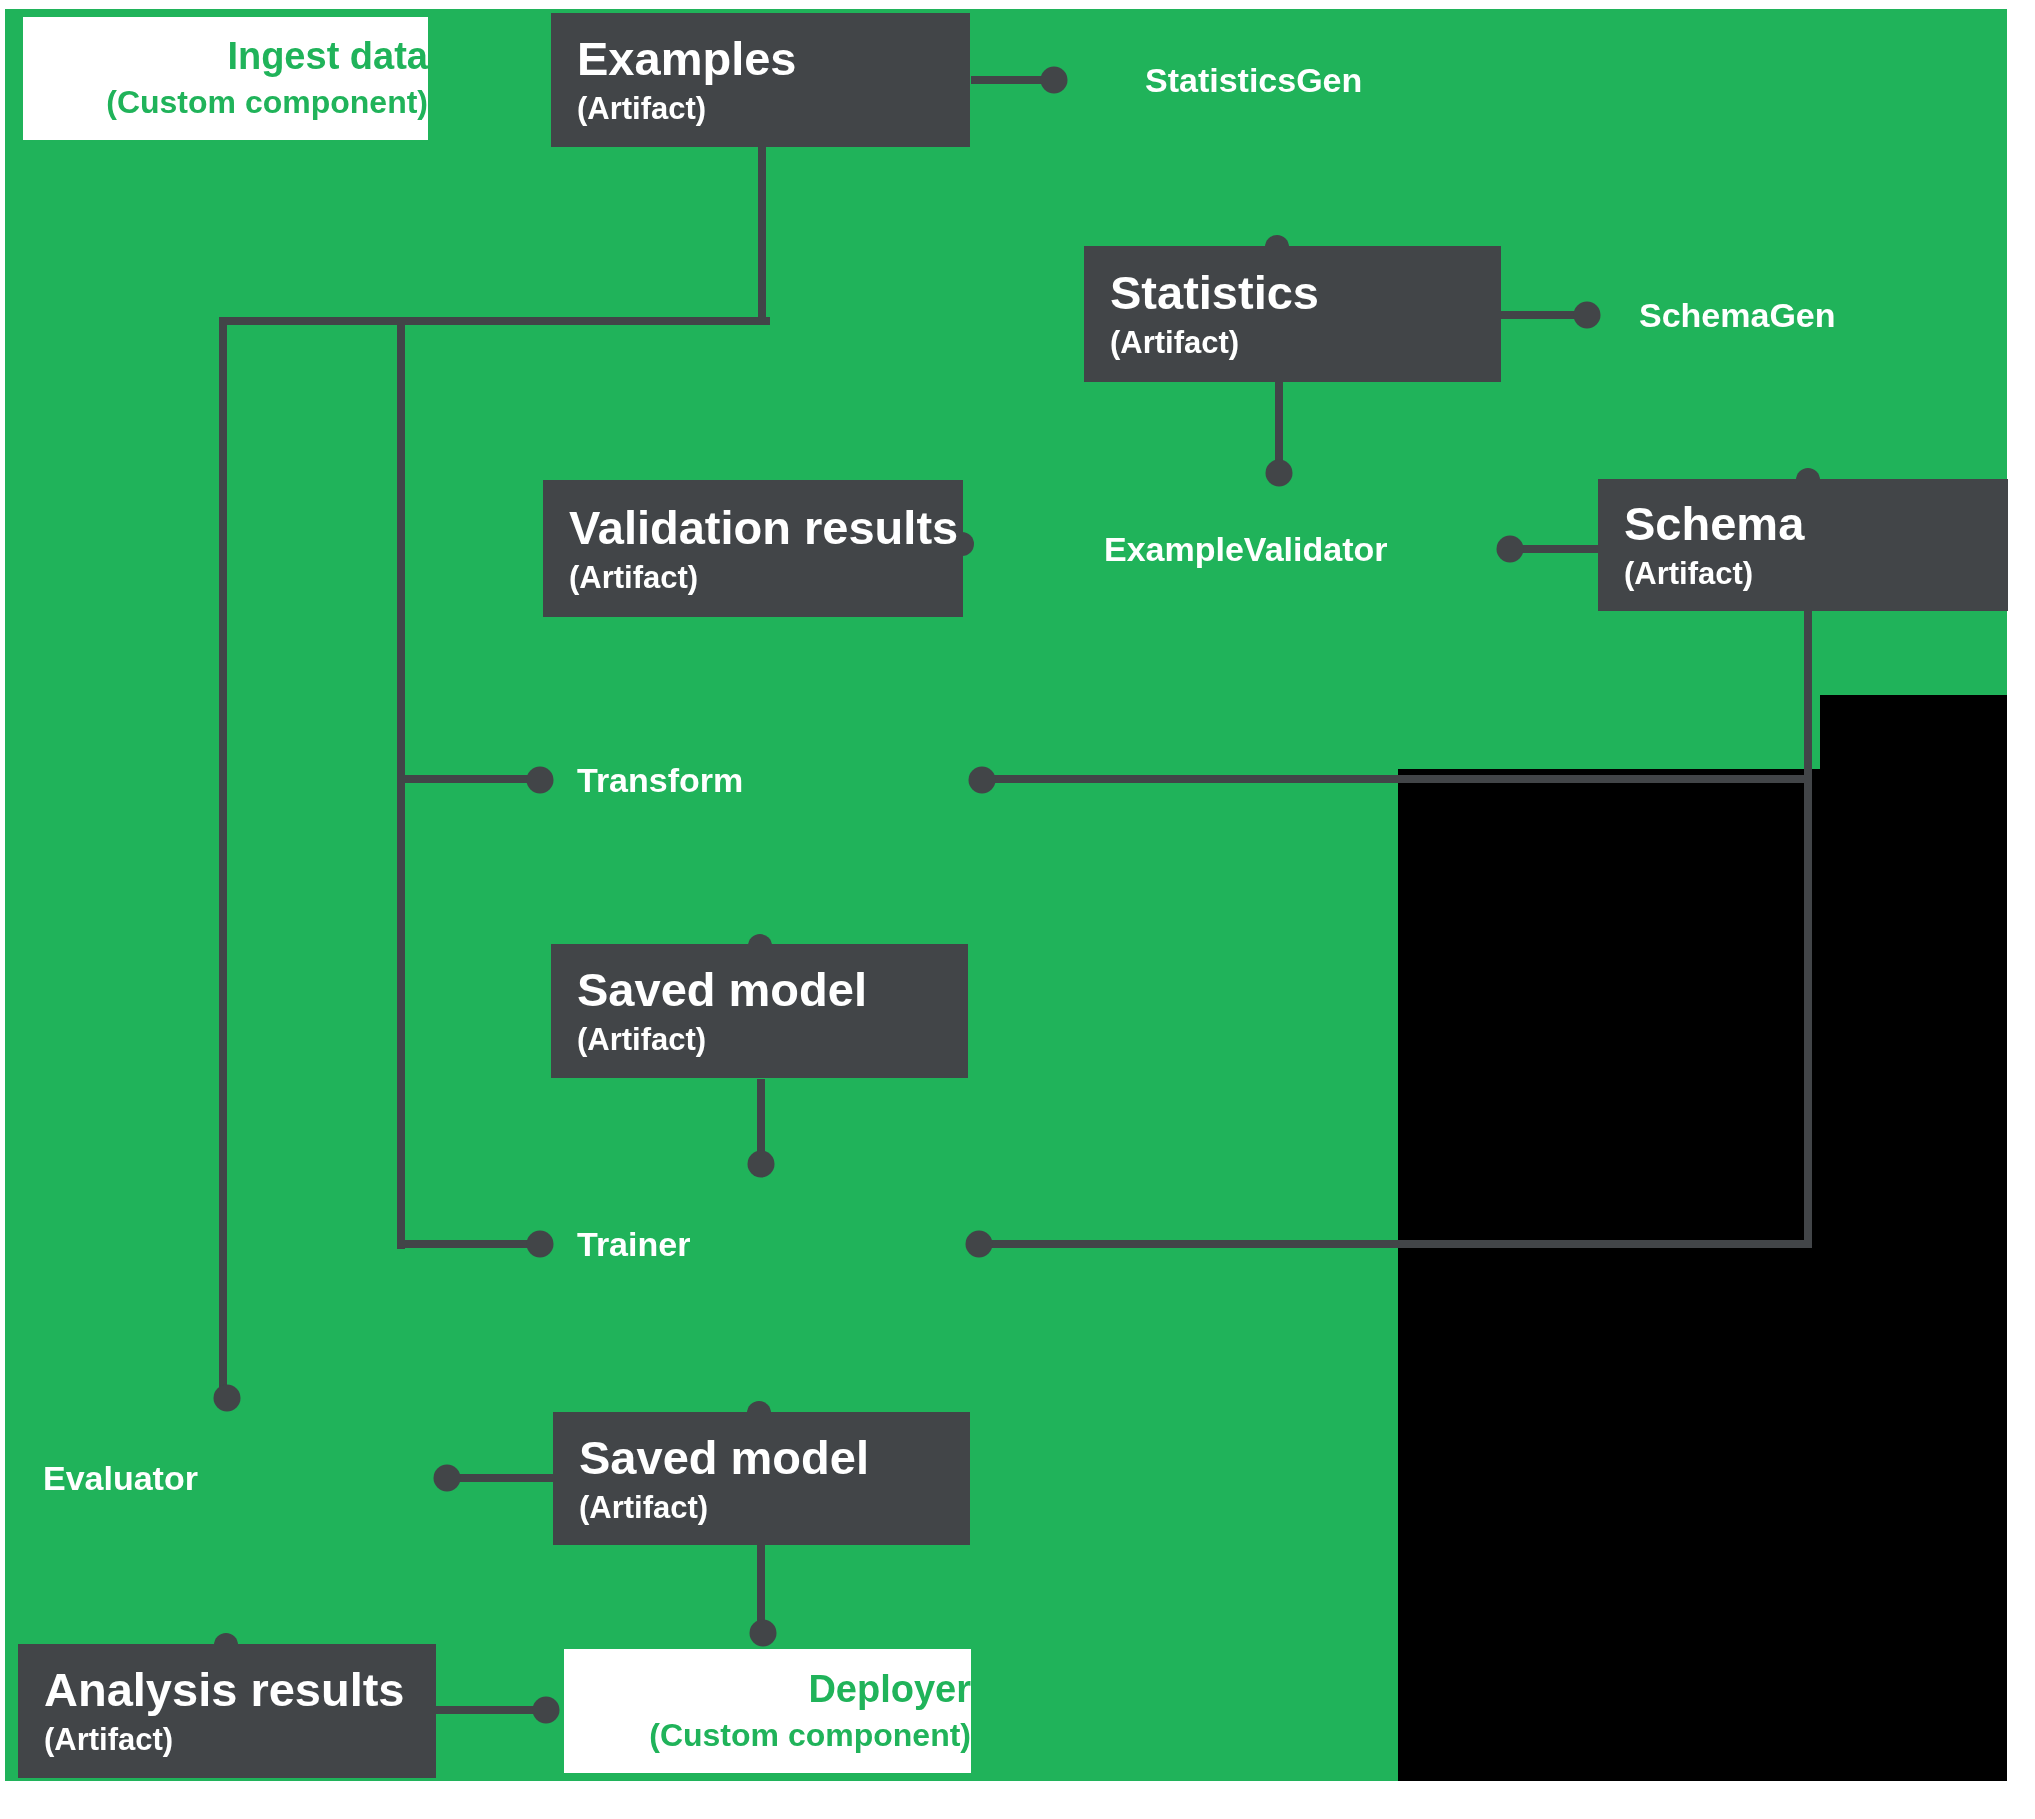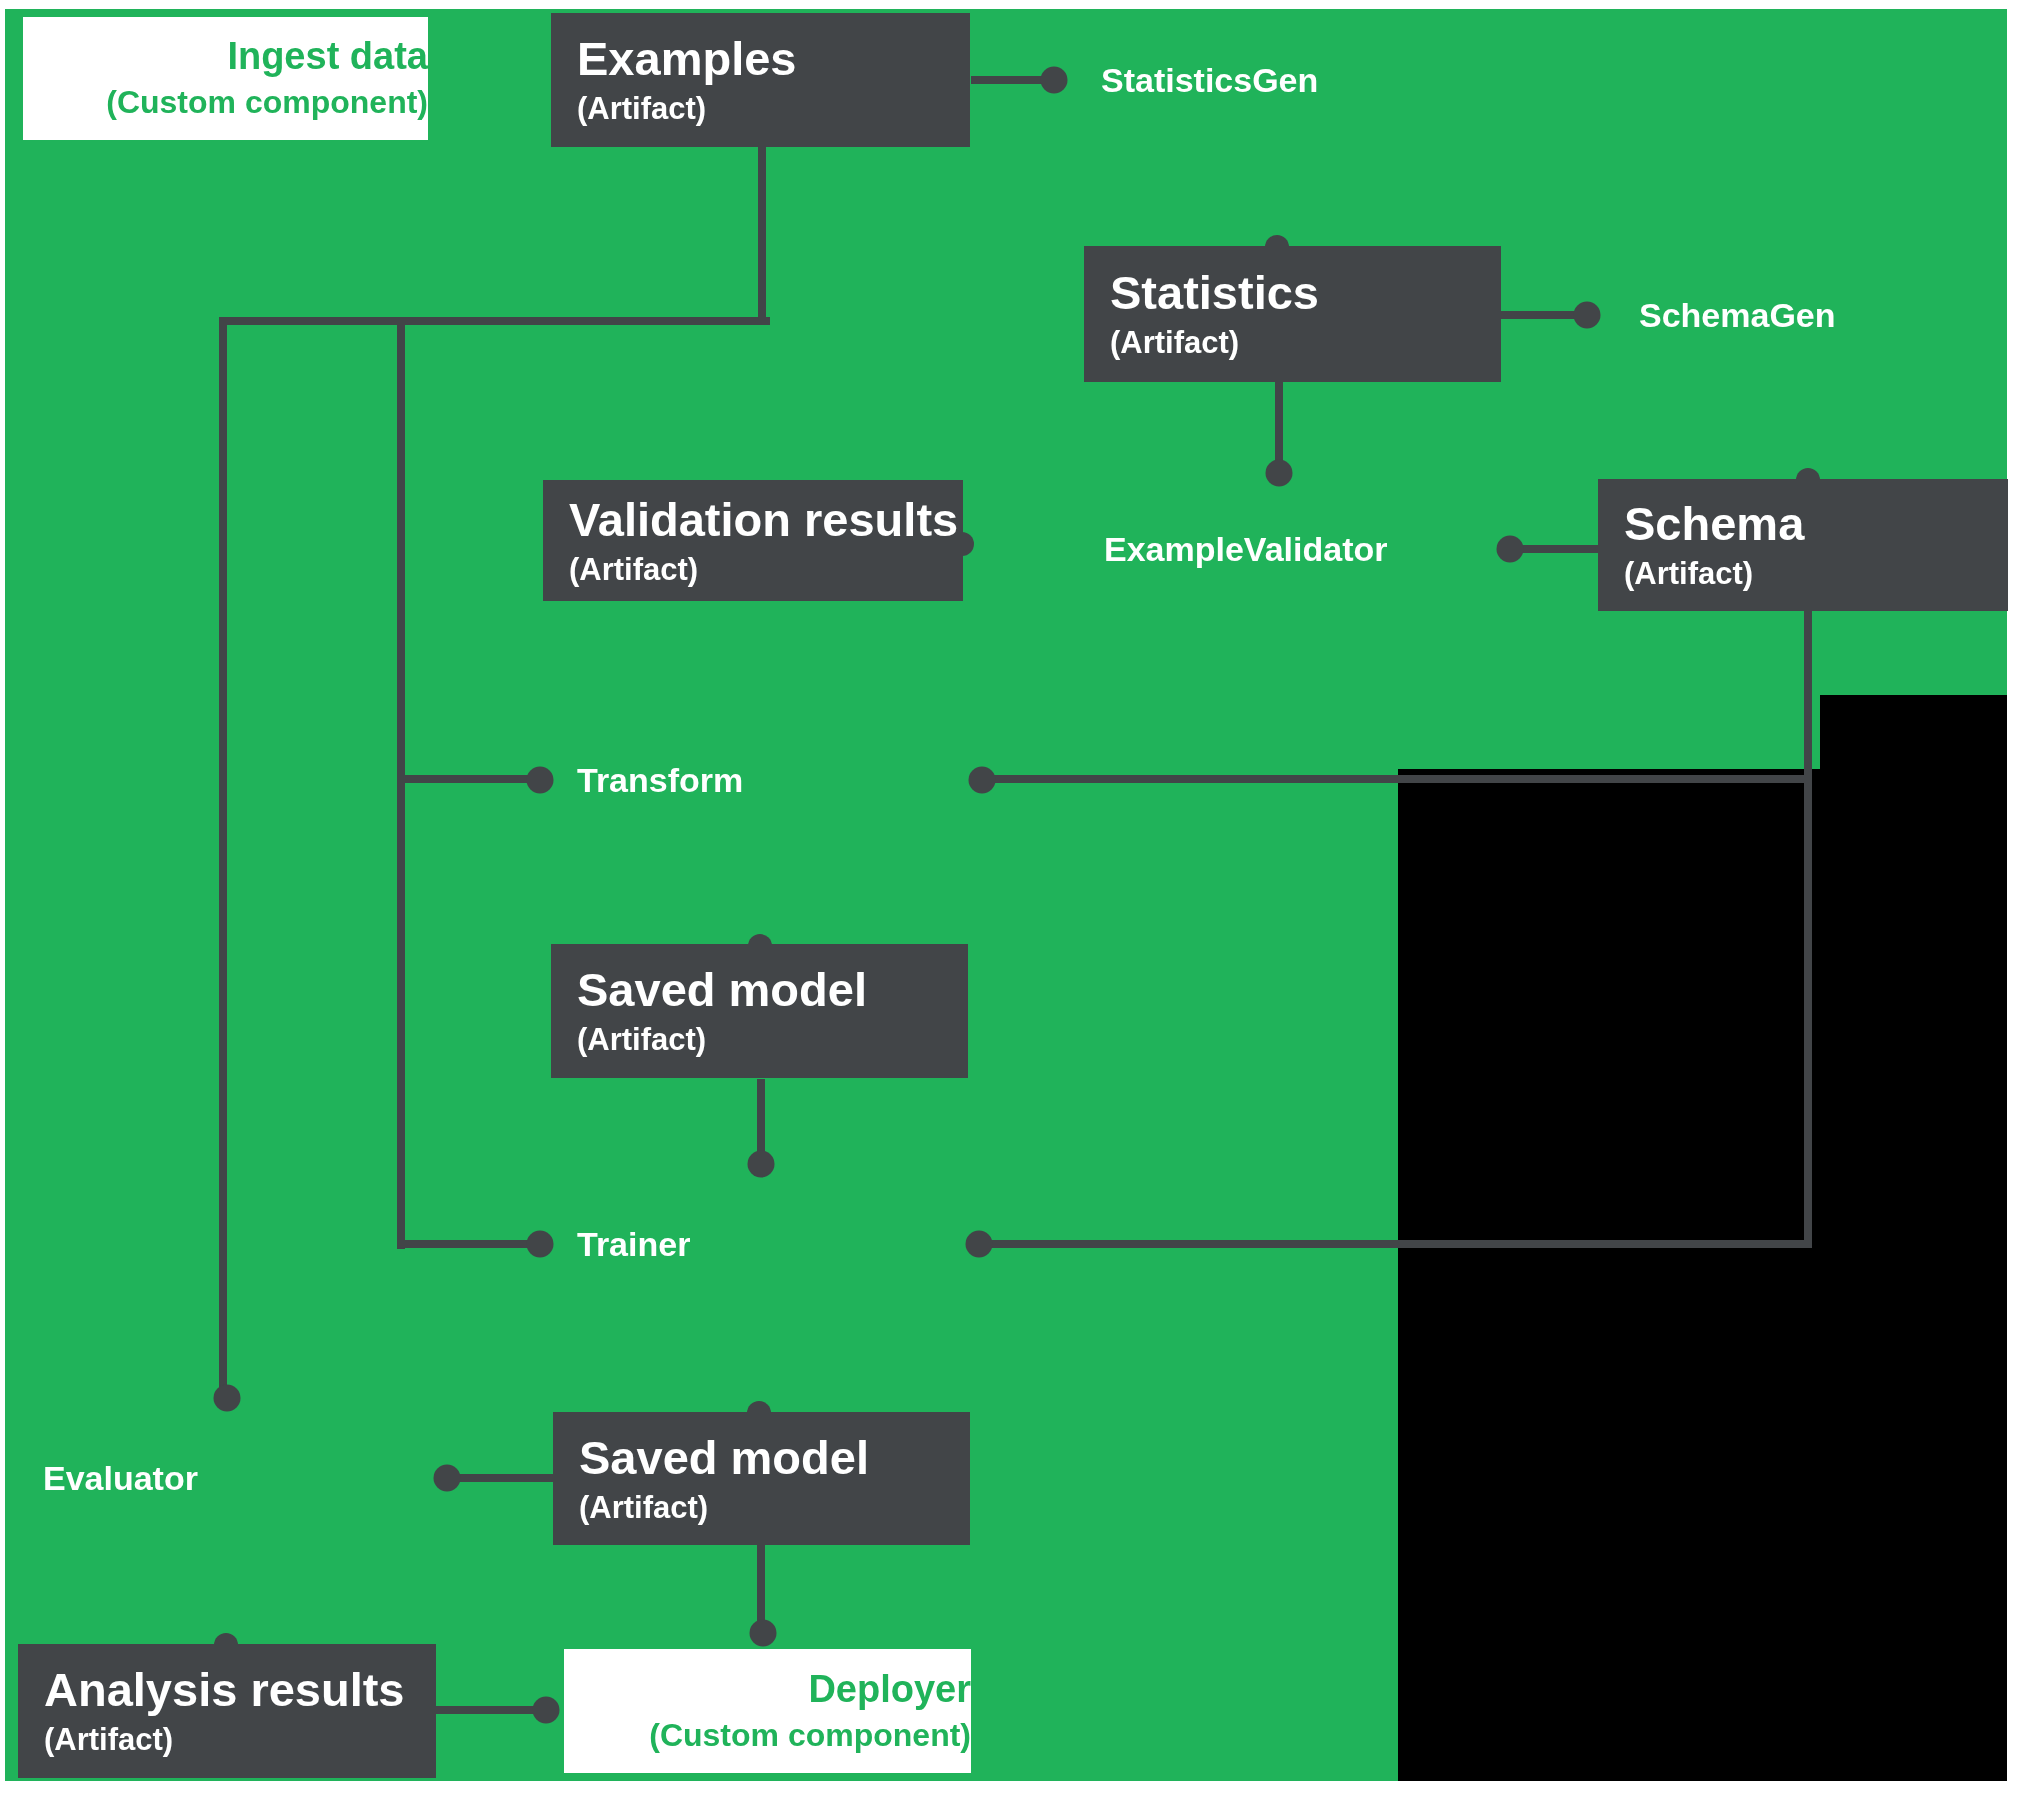--- a/index.html
+++ b/index.html
@@ -95,21 +95,21 @@
 <div class="box artifact" style="left:551px;top:13px;width:419px;height:134px;">
   <div class="t">Examples</div>
   <div class="s">(Artifact)</div>
 </div>
 
 <div class="box artifact" style="left:1084px;top:246px;width:417px;height:136px;">
   <div class="t">Statistics</div>
   <div class="s">(Artifact)</div>
 </div>
 
-<div class="box artifact" style="left:543px;top:480px;width:420px;height:121px;">
+<div class="box artifact" style="left:543px;top:480px;width:420px;height:137px;">
   <div class="t">Validation results</div>
   <div class="s">(Artifact)</div>
 </div>
 
 <div class="box artifact" style="left:1598px;top:479px;width:410px;height:132px;">
   <div class="t">Schema</div>
   <div class="s">(Artifact)</div>
 </div>
 
 <div class="box artifact" style="left:551px;top:944px;width:417px;height:134px;">
@@ -125,19 +125,19 @@
 <div class="box artifact" style="left:18px;top:1644px;width:418px;height:134px;">
   <div class="t">Analysis results</div>
   <div class="s">(Artifact)</div>
 </div>
 
 <div class="box custom" style="left:564px;top:1649px;width:407px;height:124px;">
   <div class="t">Deployer</div>
   <div class="s">(Custom component)</div>
 </div>
 
-<div class="lbl" style="left:1101px;top:80px;">StatisticsGen</div>
+<div class="lbl" style="left:1145px;top:80px;">StatisticsGen</div>
 <div class="lbl" style="left:1629px;top:315px;margin-left:10px;">SchemaGen</div>
 <div class="lbl" style="left:1104px;top:549px;">ExampleValidator</div>
 <div class="lbl" style="left:577px;top:780px;text-align:right;">Transform</div>
 <div class="lbl" style="left:577px;top:1244px;">Trainer</div>
 <div class="lbl" style="left:43px;top:1478px;">Evaluator</div>
 
 
 </body></html>

